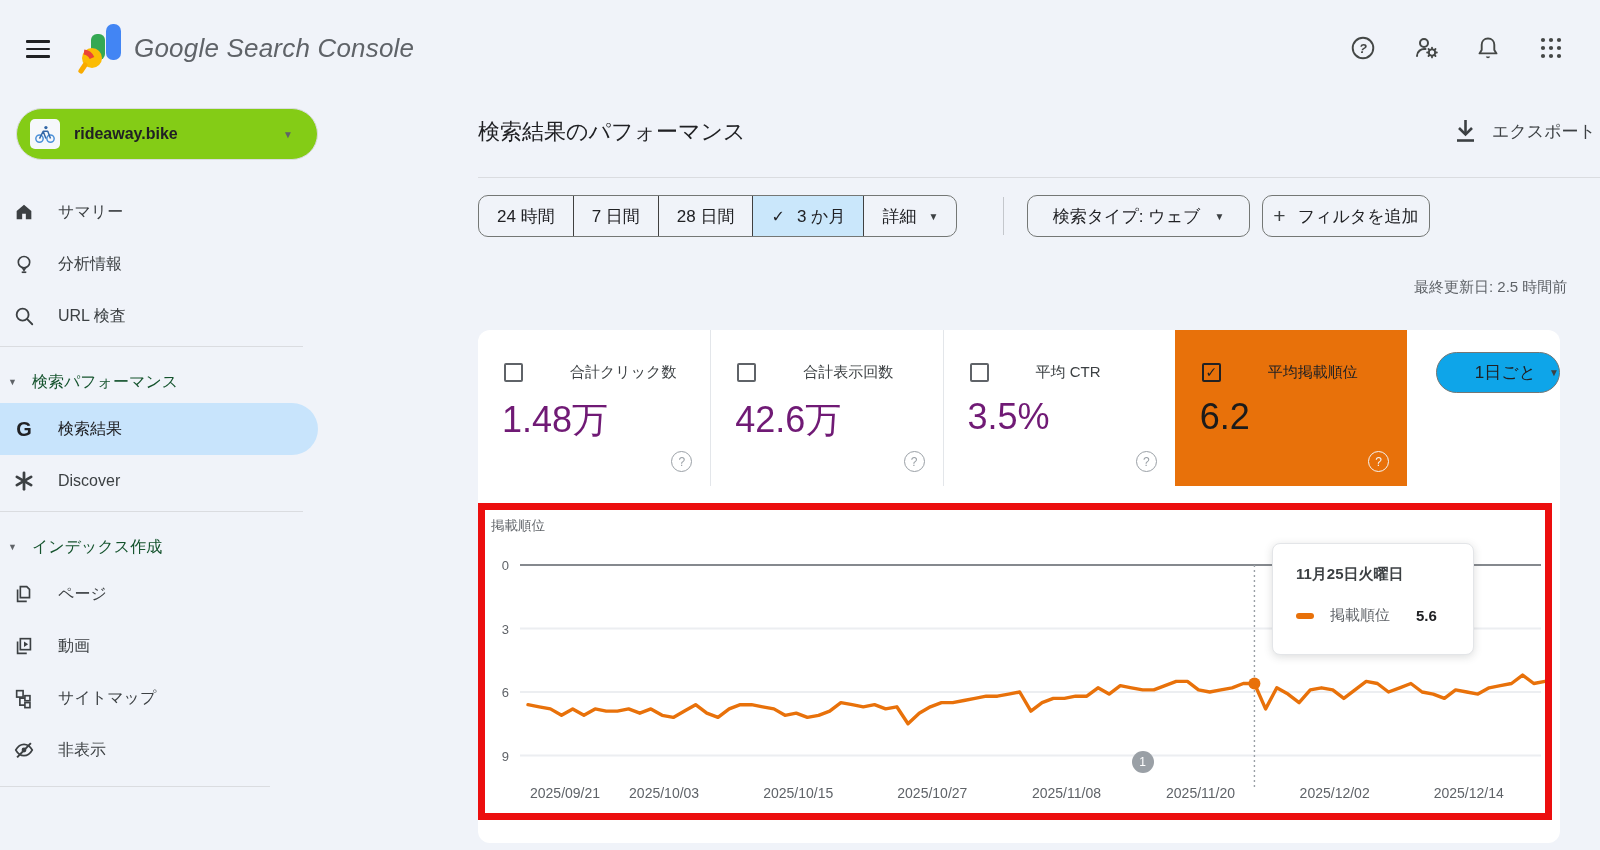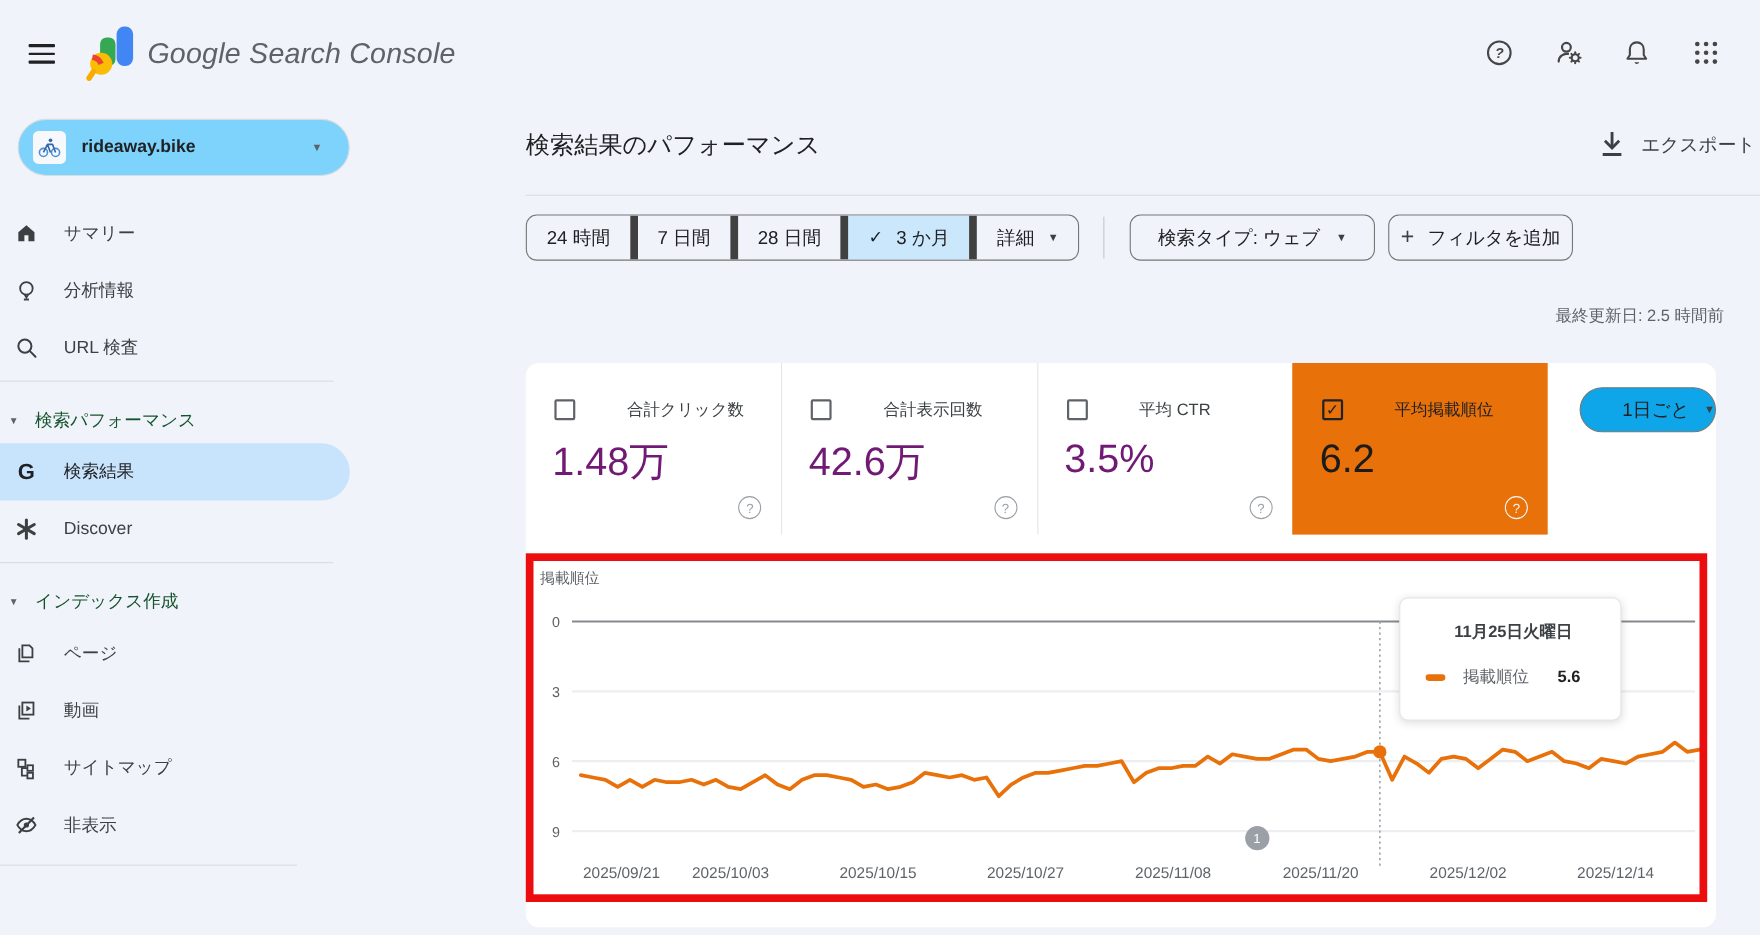--- a/index.html
+++ b/index.html
@@ -14,41 +14,41 @@
   #hamburger{position:absolute;left:10px;top:35px;width:26px;height:26px;cursor:pointer;}
   #hamburger span{display:block;width:24px;height:2.6px;background:#202124;margin:5px 0;border-radius:1px;}
   #logo{position:absolute;left:62px;top:22px;width:50px;height:52px;}
   #product-name{position:absolute;left:118px;top:33px;font-size:26px;color:#5f6368;letter-spacing:.2px;white-space:nowrap;}
   #searchbar{position:absolute;left:470px;top:21px;width:802px;height:54px;background:#e0e8f6;border-radius:27px;display:flex;align-items:center;}
   #searchbar .sicon{margin-left:22px;}
   #search-placeholder{margin-left:28px;font-size:17px;color:#5f6368;white-space:nowrap;}
   .top-icon{position:absolute;top:33px;width:30px;height:30px;display:flex;align-items:center;justify-content:center;cursor:pointer;}
   
   #sidebar{position:absolute;left:0;top:96px;width:318px;height:754px;}
-  #property-pill{position:absolute;left:16px;top:12px;width:302px;height:52px;background:#7dd3fc;border:1px solid #dadce0;border-radius:27px;box-sizing:border-box;display:flex;align-items:center;cursor:pointer;}
+  #property-pill{position:absolute;left:16px;top:12px;width:302px;height:52px;background:#84cc16;border:1px solid #dadce0;border-radius:27px;box-sizing:border-box;display:flex;align-items:center;cursor:pointer;}
   #property-favicon{width:30px;height:30px;margin-left:13px;border-radius:5px;background:#f6f8fb;display:flex;align-items:center;justify-content:center;}
   #property-name{margin-left:14px;font-size:16px;font-weight:bold;color:#202124;}
   #property-caret{position:absolute;right:24px;color:#5f6368;font-size:10px;}
   .nav-row{position:absolute;left:0;width:318px;height:52px;display:flex;align-items:center;cursor:pointer;box-sizing:border-box;}
   .nav-row .nicon{width:24px;height:24px;margin-left:12px;display:flex;align-items:center;justify-content:center;flex:none;color:#3c4043;}
   .nav-row .nlabel{margin-left:22px;font-size:16px;color:#3c4043;white-space:nowrap;}
   .nav-row.selected{background:#c8e4fc;border-radius:0 26px 26px 0;}
   .nav-row.selected .nlabel{color:#202124;}
   .nav-header{position:absolute;left:0;width:318px;height:40px;display:flex;align-items:center;cursor:pointer;}
   .nav-header .hcaret{margin-left:8px;font-size:9px;color:#5f6368;}
   .nav-header .hlabel{margin-left:15px;font-size:16px;color:#14532d;white-space:nowrap;}
   .side-divider{position:absolute;left:0;height:1px;background:#dadce0;}
   .gicon-text{font-weight:bold;font-size:20px;color:#202124;font-family:"Liberation Sans",sans-serif;}
   
   #page-title{position:absolute;left:478px;top:117px;font-size:22px;color:#202124;white-space:nowrap;}
   #export-btn{position:absolute;left:1453px;top:118px;display:flex;align-items:center;cursor:pointer;white-space:nowrap;}
   #export-label{margin-left:14px;font-size:17px;color:#3c4043;}
   #title-divider{position:absolute;left:478px;top:177px;width:1122px;height:1px;background:#dadce0;}
   #range-group{position:absolute;left:478px;top:195px;height:42px;display:flex;border:1px solid #747775;border-radius:10px;box-sizing:border-box;overflow:hidden;background:transparent;}
-  .seg{display:flex;align-items:center;justify-content:center;padding:0 18px;font-size:17px;color:#202124;border-left:7px solid #404040;cursor:pointer;white-space:nowrap;}
+  .seg{display:flex;align-items:center;justify-content:center;padding:0 18px;font-size:17px;color:#202124;border-left:1px solid #404040;cursor:pointer;white-space:nowrap;}
   .seg:first-child{border-left:none;}
   .seg.selected{background:#cae7fb;}
   .seg .check{margin-right:12px;font-size:16px;}
   .seg .scaret{margin-left:12px;font-size:10px;color:#3c4043;}
   #filter-vsep{position:absolute;left:1003px;top:197px;width:1px;height:38px;background:#c4c7cc;}
   .filter-btn{position:absolute;top:195px;height:42px;border:1px solid #747775;border-radius:10px;box-sizing:border-box;display:flex;align-items:center;justify-content:center;font-size:17px;color:#202124;cursor:pointer;white-space:nowrap;background:transparent;}
   #search-type-btn{left:1027px;width:223px;}
   #add-filter-btn{left:1262px;width:168px;}
   .filter-btn .scaret{margin-left:14px;font-size:10px;color:#3c4043;}
   .filter-btn .plus{margin-right:12px;font-size:21px;color:#3c4043;}
@@ -67,21 +67,21 @@
   .card.selected .cvalue{color:#1b1b1b;text-align:center;}
   .card .qicon{position:absolute;right:18px;bottom:14px;width:19px;height:19px;border:1.6px solid #9aa0a6;border-radius:50%;color:#9aa0a6;font-size:12px;display:flex;align-items:center;justify-content:center;}
   .card.selected .qicon{border-color:#f5f5f5;color:#f5f5f5;}
   #granularity-btn{position:absolute;left:958px;top:22px;width:124px;height:41px;border:1px solid #747775;border-radius:21px;box-sizing:border-box;display:flex;align-items:center;justify-content:flex-end;font-size:17px;color:#202124;cursor:pointer;background:#0ea5e9;}
   #granularity-btn .scaret{margin-left:13px;font-size:10px;color:#3c4043;}
   
   #chart-area{position:absolute;left:478px;top:503px;width:1074px;height:317px;}
   #chart-title{position:absolute;left:13px;top:14px;font-size:13.5px;color:#5f6368;}
   #chart-svg{position:absolute;left:0;top:0;}
   #tooltip{position:absolute;left:794px;top:40px;width:202px;height:112px;background:#fff;border:1px solid #e3e5e8;border-radius:8px;box-shadow:0 2px 8px rgba(60,64,67,.18);box-sizing:border-box;padding:21px 0 0 23px;}
-  #tooltip-date{font-size:15px;font-weight:bold;color:#3c4043;white-space:nowrap;margin-left:26px;}
+  #tooltip-date{font-size:15px;font-weight:bold;color:#3c4043;white-space:nowrap;}
   #tooltip-row{margin-top:22px;display:flex;align-items:center;}
   #tooltip-dash{width:18px;height:6px;border-radius:3px;background:#e8710a;flex:none;}
   #tooltip-metric{margin-left:16px;font-size:15px;color:#5f6368;white-space:nowrap;}
   #tooltip-value{margin-left:26px;font-size:15px;font-weight:bold;color:#202124;}
   #annotation-badge{position:absolute;width:22px;height:22px;border-radius:50%;background:#9aa0a6;color:#fff;font-size:12px;display:flex;align-items:center;justify-content:center;cursor:pointer;}
   #red-annotation{position:absolute;left:0;top:0;width:1074px;height:317px;border:7px solid #ec0e0e;box-sizing:border-box;pointer-events:none;}
   svg text{font-family:"Liberation Sans","DejaVu Sans",sans-serif;}
 </style>
 </head>
 <body>

